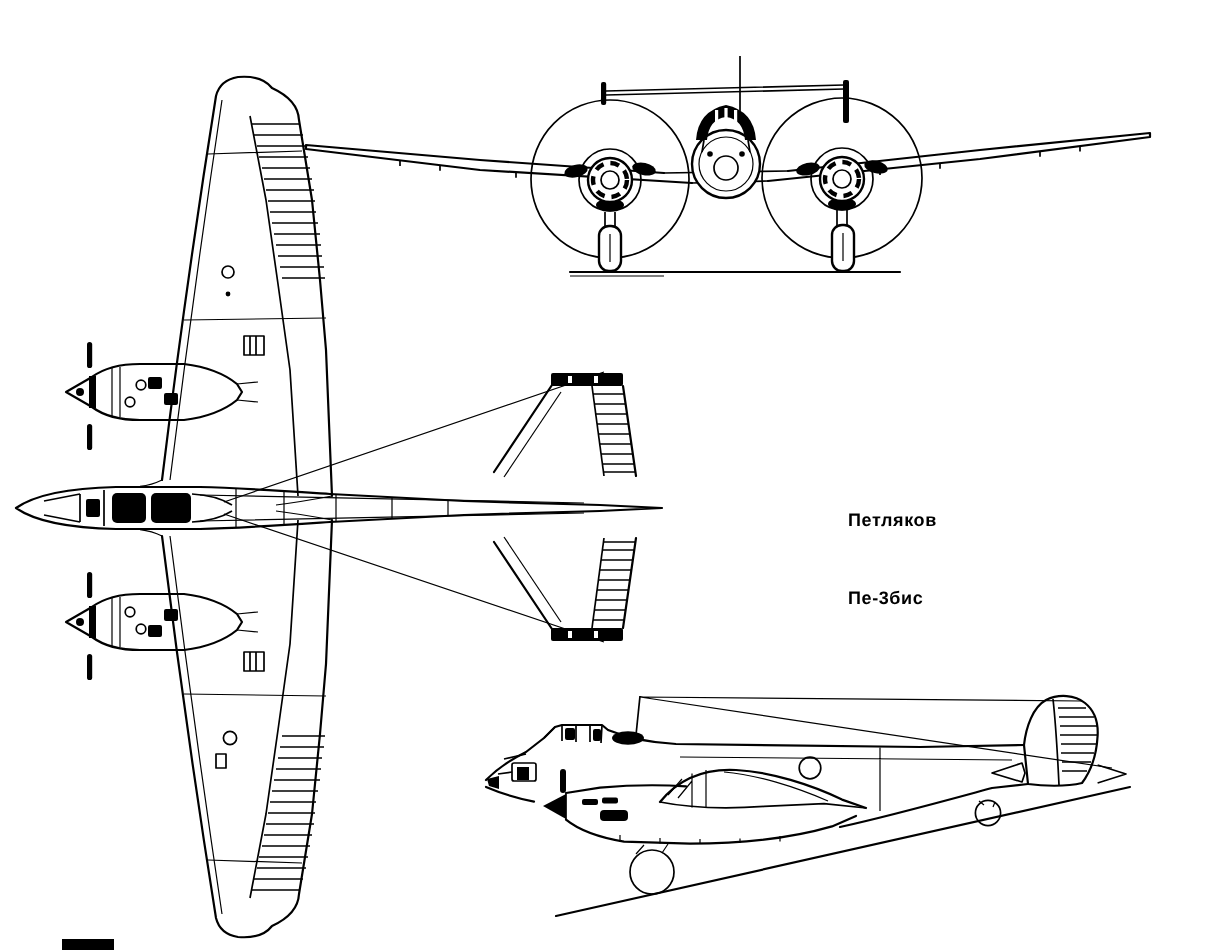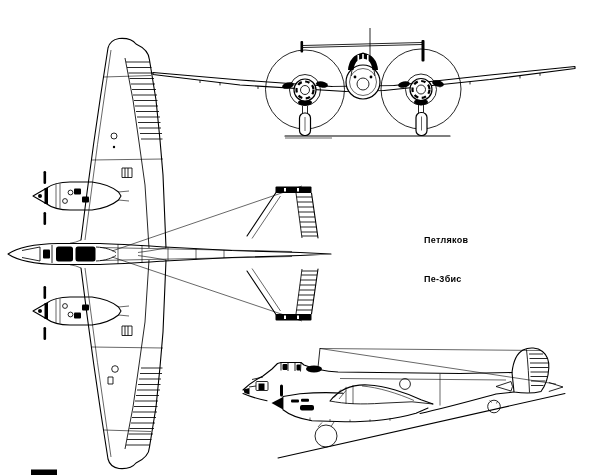--- a/index.html
+++ b/index.html
@@ -1,19 +1,19 @@
 <!DOCTYPE html>
 <html style="--bg: #ffffff; --ink: #000000;"><head>
 <meta charset="utf-8">
 <style>
   html,body{margin:0;padding:0}
   body{width:608px;height:475px;background:var(--bg,#fff);font-family:"Liberation Sans",sans-serif}
   .canvas{position:relative;width:608px;height:475px;background:var(--bg,#fff);overflow:hidden}
   .canvas svg{position:absolute;left:0;top:0}
-  .label{position:absolute;left:424px;top:208px;color:var(--ink,#000);
+  .label{position:absolute;left:424px;top:228px;color:var(--ink,#000);
          font:bold 9px/13px "Liberation Sans",sans-serif;letter-spacing:.3px;white-space:pre}
   
   .o{fill:none;stroke:var(--ink,#000);stroke-width:1.1;stroke-linejoin:round;stroke-linecap:round}
   .d{fill:none;stroke:var(--ink,#000);stroke-width:.85;stroke-linejoin:round}
   .c{fill:none;stroke:var(--ink,#000);stroke-width:.6}
   .f{fill:var(--ink,#000);stroke:none}
   .w{fill:var(--bg,#fff);stroke:var(--ink,#000)}
   .bgfill{fill:var(--bg,#fff)}
 </style>
 </head>

